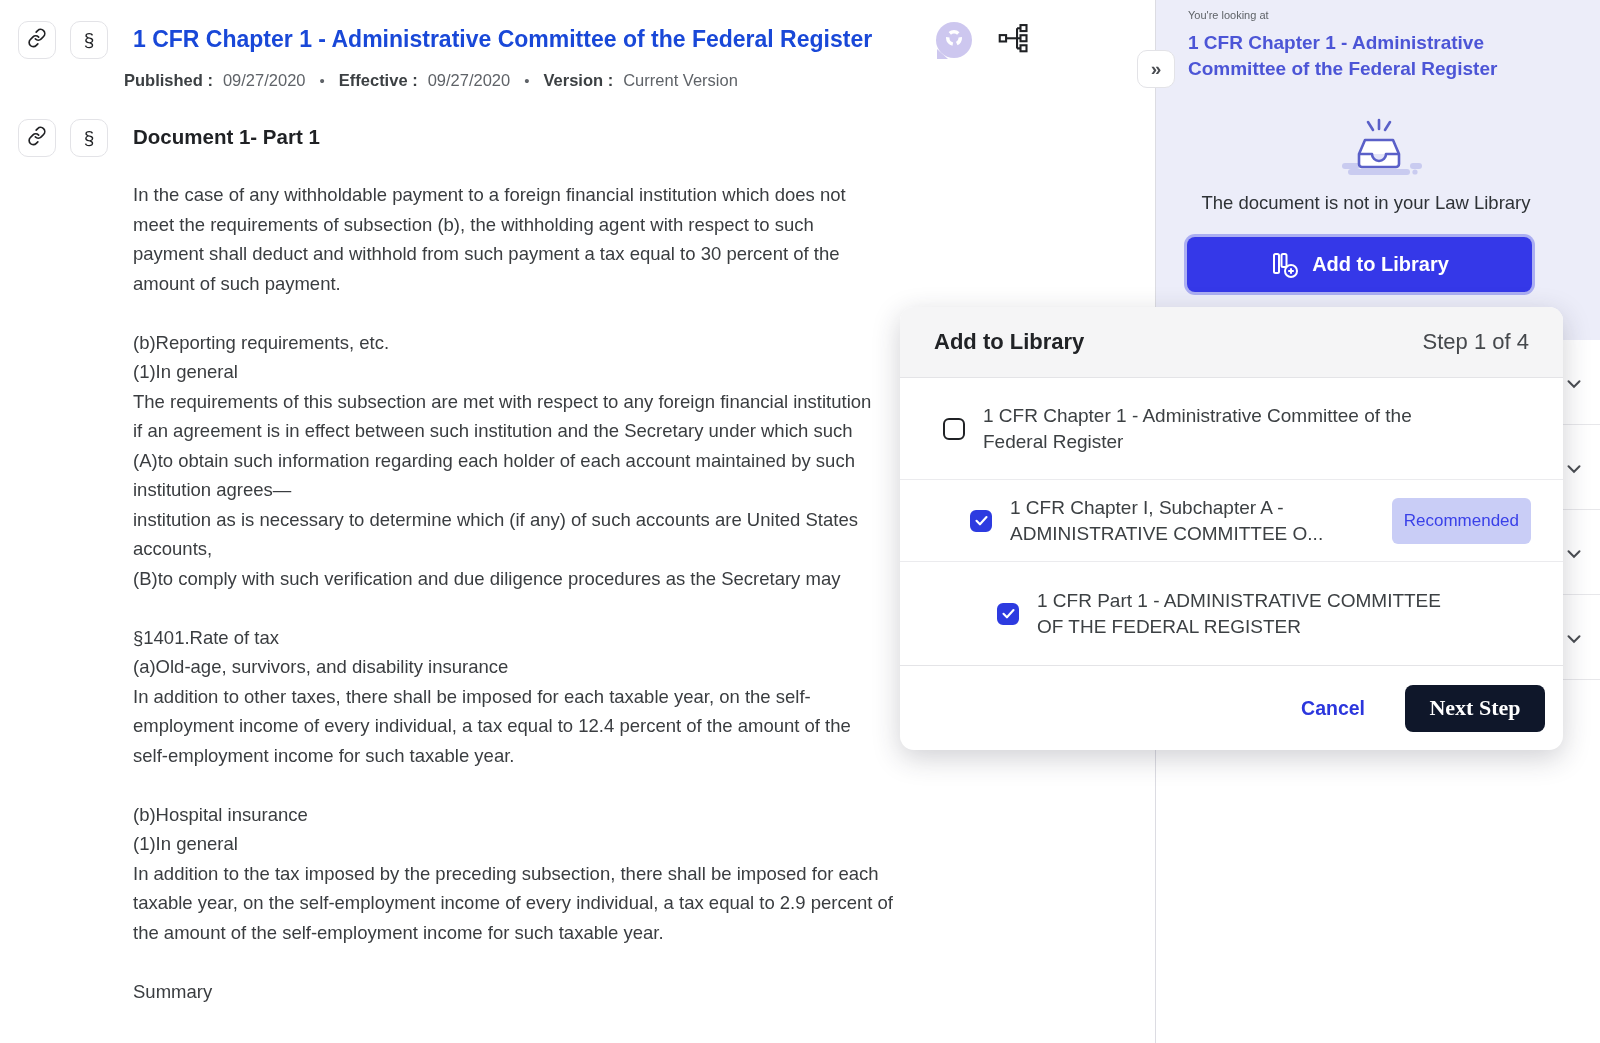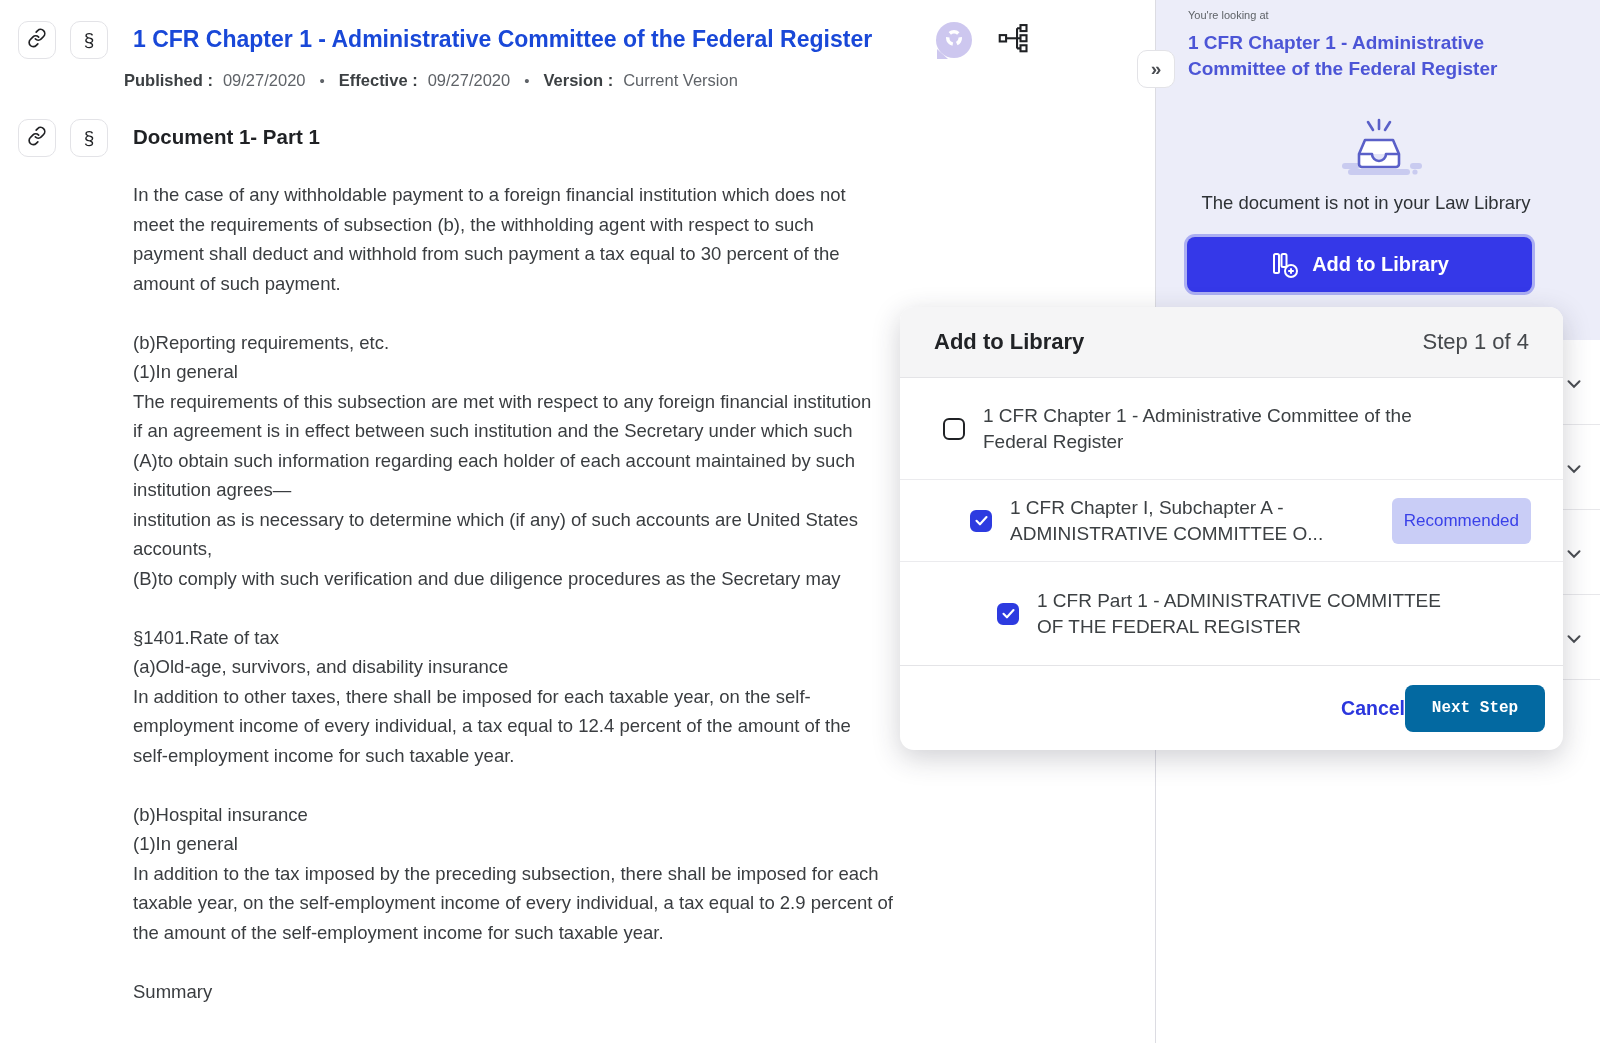--- a/index.html
+++ b/index.html
@@ -87,26 +87,26 @@
   .m-label { font-size:19px; line-height:26px; color:#3c4043; }
   .m-label.w1 { width:470px; }
   .m-label.w2 { width:352px; }
   .m-label.w3 { width:420px; }
   .badge {
     margin-left:auto; margin-right:32px; background:#c9cdf6; color:#3a41e8;
     font-size:17px; line-height:30px; padding:8px 12px; border-radius:6px; white-space:nowrap;
   }
   .modal-footer {
     height:85px; border-top:1px solid #e4e4e7;
-    display:flex; align-items:center; justify-content:flex-end; padding-right:18px;
+    display:flex; align-items:center; justify-content:flex-end; gap:40px; padding-right:18px;
   }
   .cancel-link { font-size:19.5px; font-weight:600; color:#2b36dd; background:none; border:none; font-family:inherit; cursor:pointer; }
   .next-btn {
-    width:140px; height:47px; background:#0369a1; color:#fff; border:none; border-radius:8px;
-    font-size:16px; font-weight:700; font-family:Liberation Mono, monospace; cursor:pointer;
+    width:140px; height:47px; background:#0f172a; color:#fff; border:none; border-radius:8px;
+    font-size:22px; font-weight:700; font-family:Liberation Serif, serif; cursor:pointer;
   }
 </style>
 </head>
 <body>
 
 <div class="main">
 
   <div class="icon-btn" style="left:18px; top:21px;">
     <span>
       <svg width="20" height="20" viewBox="0 0 24 24" fill="none" stroke="#202124" stroke-width="2" stroke-linecap="round">

